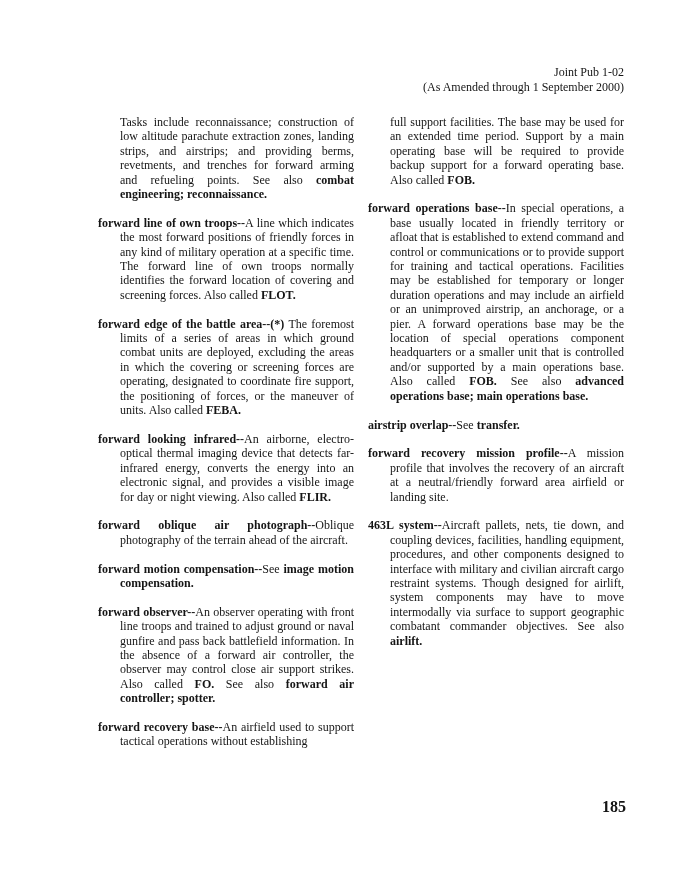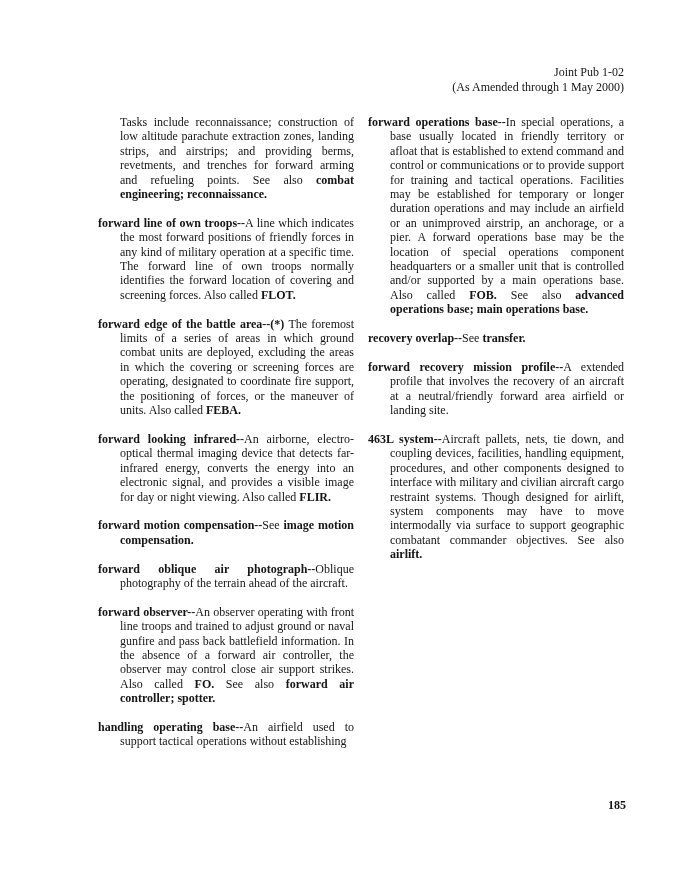--- a/index.html
+++ b/index.html
@@ -50,48 +50,49 @@
     padding-left: 22px;
     text-indent: 0;
   }
   .b {
     font-weight: bold;
   }
   .pagenum {
     position: absolute;
     top: 798px;
     right: 74px;
-    font-size: 12px;
+    font-size: 16px;
     font-weight: bold;
   }
 </style>
 </head>
 <body>
 
 <div class="page">
 
   <div class="header">
     <div>Joint Pub 1-02</div>
-    <div>(As Amended through 1 May 2000)</div>
+    <div>(As Amended through 1 September 2000)</div>
   </div>
 
   <div class="columns">
     <div class="col" id="col-left">
         <p class="cont"><span>Tasks include reconnaissance; construction of low altitude parachute extraction zones, landing strips, and airstrips; and providing berms, revetments, and trenches for forward arming and refueling points.  See also </span><span class="b">combat engineering; reconnaissance.</span></p>
         <p class="entry"><span class="b">forward line of own troops--</span><span>A line which indicates the most forward positions of friendly forces in any kind of military operation at a specific time.  The forward line of own troops normally identifies the forward location of covering and screening forces.  Also called </span><span class="b">FLOT.</span></p>
         <p class="entry"><span class="b">forward edge of the battle area--(*)</span><span>  The foremost limits of a series of areas in which ground combat units are deployed, excluding the areas in which the covering or screening forces are operating, designated to coordinate fire support, the positioning of forces, or the maneuver of units.  Also called </span><span class="b">FEBA.</span></p>
         <p class="entry"><span class="b">forward looking infrared--</span><span>An airborne, electro-optical thermal imaging device that detects far-infrared energy, converts the energy into an electronic signal, and provides a visible image for day or night viewing.  Also called </span><span class="b">FLIR.</span></p>
+        <p class="entry"><span class="b">forward oblique air photograph--</span><span>Oblique photography of the terrain ahead of the aircraft.</span></p>
         <p class="entry"><span class="b">forward motion compensation--</span><span>See </span><span class="b">image motion compensation.</span></p>
-        <p class="entry"><span class="b">forward oblique air photograph--</span><span>Oblique photography of the terrain ahead of the aircraft.</span></p>
         <p class="entry"><span class="b">forward observer--</span><span>An observer operating with front line troops and trained to adjust ground or naval gunfire and pass back battlefield information.  In the absence of a forward air controller, the observer may control close air support strikes.  Also called </span><span class="b">FO.</span><span>  See also </span><span class="b">forward air controller; spotter.</span></p>
-        <p class="entry"><span class="b">handling operating base--</span><span>An airfield used to support tactical operations without establishing</span></p>
+        <p class="entry"><span class="b">forward recovery base--</span><span>An airfield used to support tactical operations without establishing</span></p>
       </div>
     <div class="col" id="col-right">
+        <p class="cont"><span>full support facilities.  The base may be used for an extended time period.  Support by a main operating base will be required to provide backup support for a forward operating base.  Also called </span><span class="b">FOB.</span></p>
         <p class="entry"><span class="b">forward operations base--</span><span>In special operations, a base usually located in friendly territory or afloat that is established to extend command and control or communications or to provide support for training and tactical operations.  Facilities may be established for temporary or longer duration operations and may include an airfield or an unimproved airstrip, an anchorage, or a pier.  A forward operations base may be the location of special operations component headquarters or a smaller unit that is controlled and/or supported by a main operations base.  Also called </span><span class="b">FOB.</span><span>  See also </span><span class="b">advanced operations base; main operations base.</span></p>
-        <p class="entry"><span class="b">recovery overlap--</span><span>See </span><span class="b">transfer.</span></p>
-        <p class="entry"><span class="b">forward recovery mission profile--</span><span>A extended profile that involves the recovery of an aircraft at a neutral/friendly forward area airfield or landing site.</span></p>
+        <p class="entry"><span class="b">airstrip overlap--</span><span>See </span><span class="b">transfer.</span></p>
+        <p class="entry"><span class="b">forward recovery mission profile--</span><span>A mission profile that involves the recovery of an aircraft at a neutral/friendly forward area airfield or landing site.</span></p>
         <p class="entry"><span class="b">463L system--</span><span>Aircraft pallets, nets, tie down, and coupling devices, facilities, handling equipment, procedures, and other components designed to interface with military and civilian aircraft cargo restraint systems.  Though designed for airlift, system components may have to move intermodally via surface to support geographic combatant commander objectives.  See also </span><span class="b">airlift.</span></p>
       </div>
   </div>
 
   <div class="pagenum">185</div>
 
 </div>
 
 </body></html>

